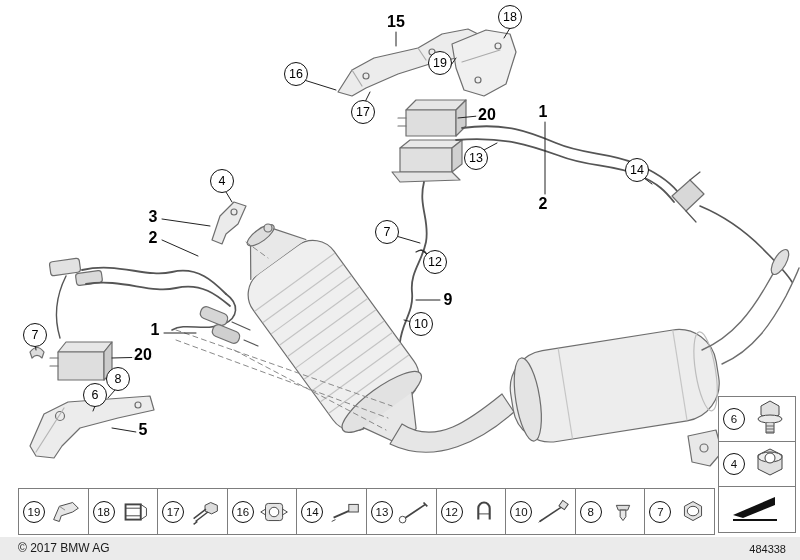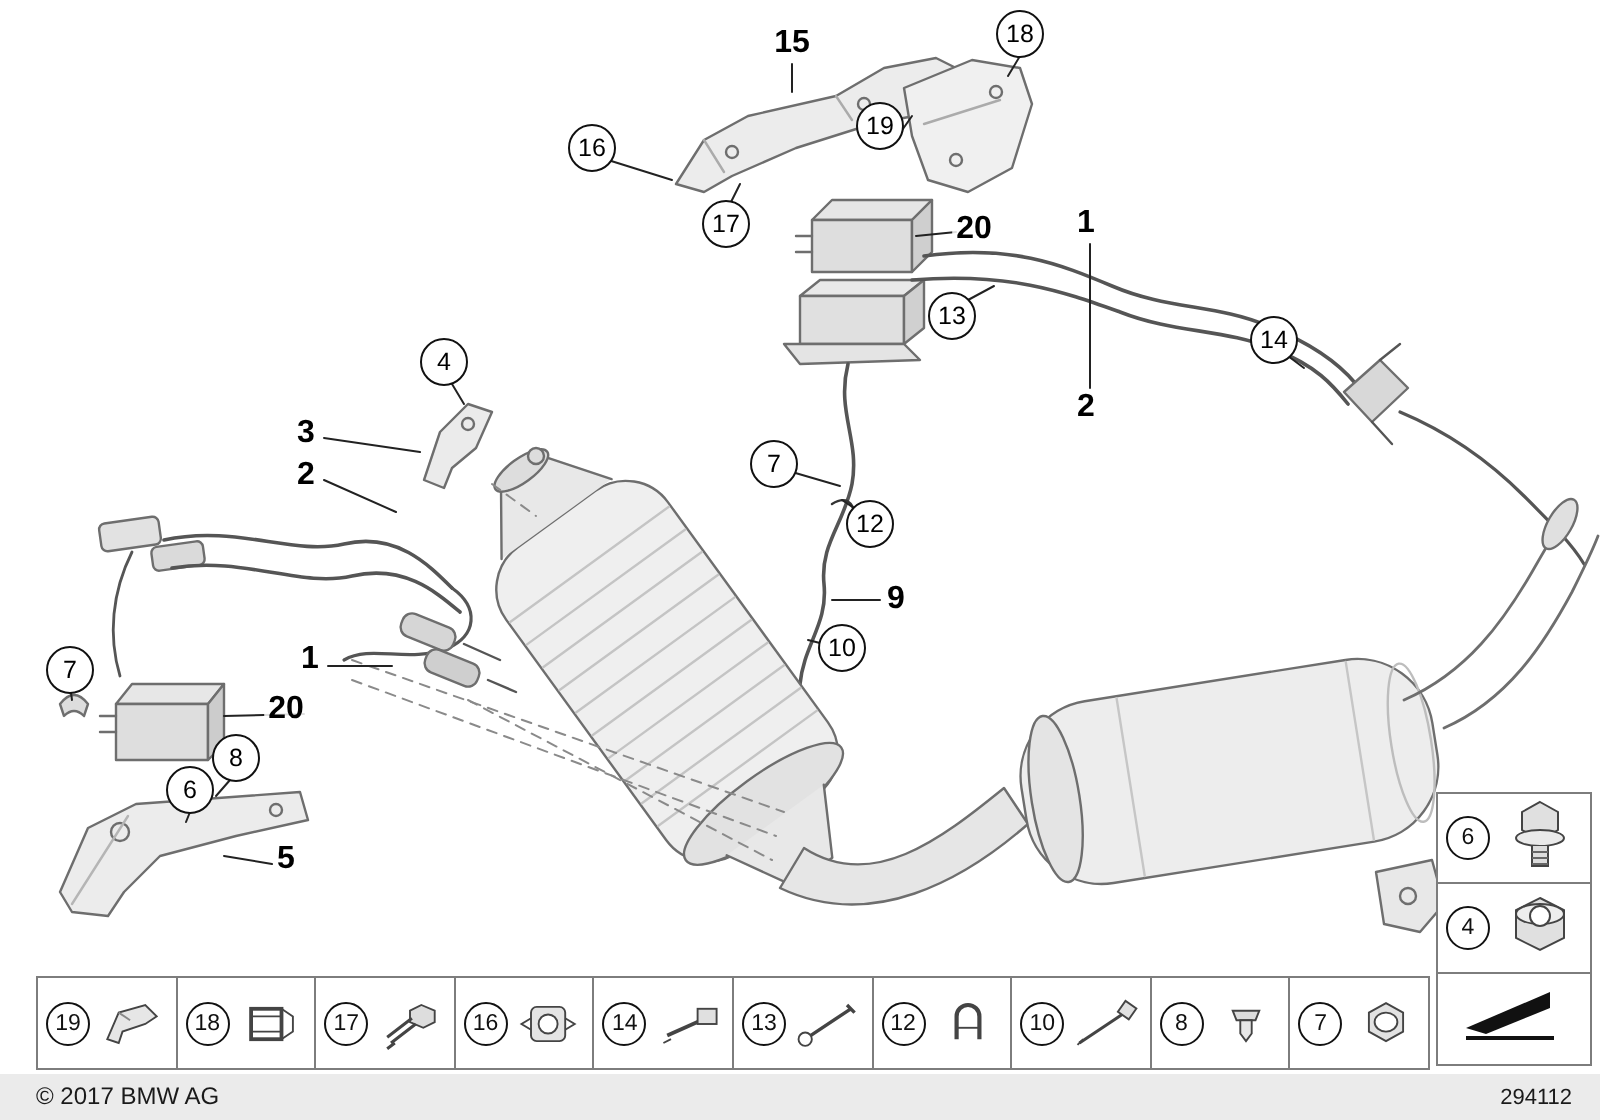--- a/index.html
+++ b/index.html
@@ -366,14 +366,14 @@
               <polygon points="20,5 29,10 29,20 20,25 11,20 11,10" fill="#e2e2e2"></polygon>
               <ellipse cx="20" cy="15" rx="6" ry="5" fill="#fff"></ellipse>
             </g>
           </svg>
         </span>
       </div>
     </div>
 
   <div class="footer-bar"></div>
   <span class="copyright">© 2017 BMW AG</span>
-  <span class="part-number">294112</span>
+  <span class="part-number">484338</span>
 </div>
 
 </body></html>

